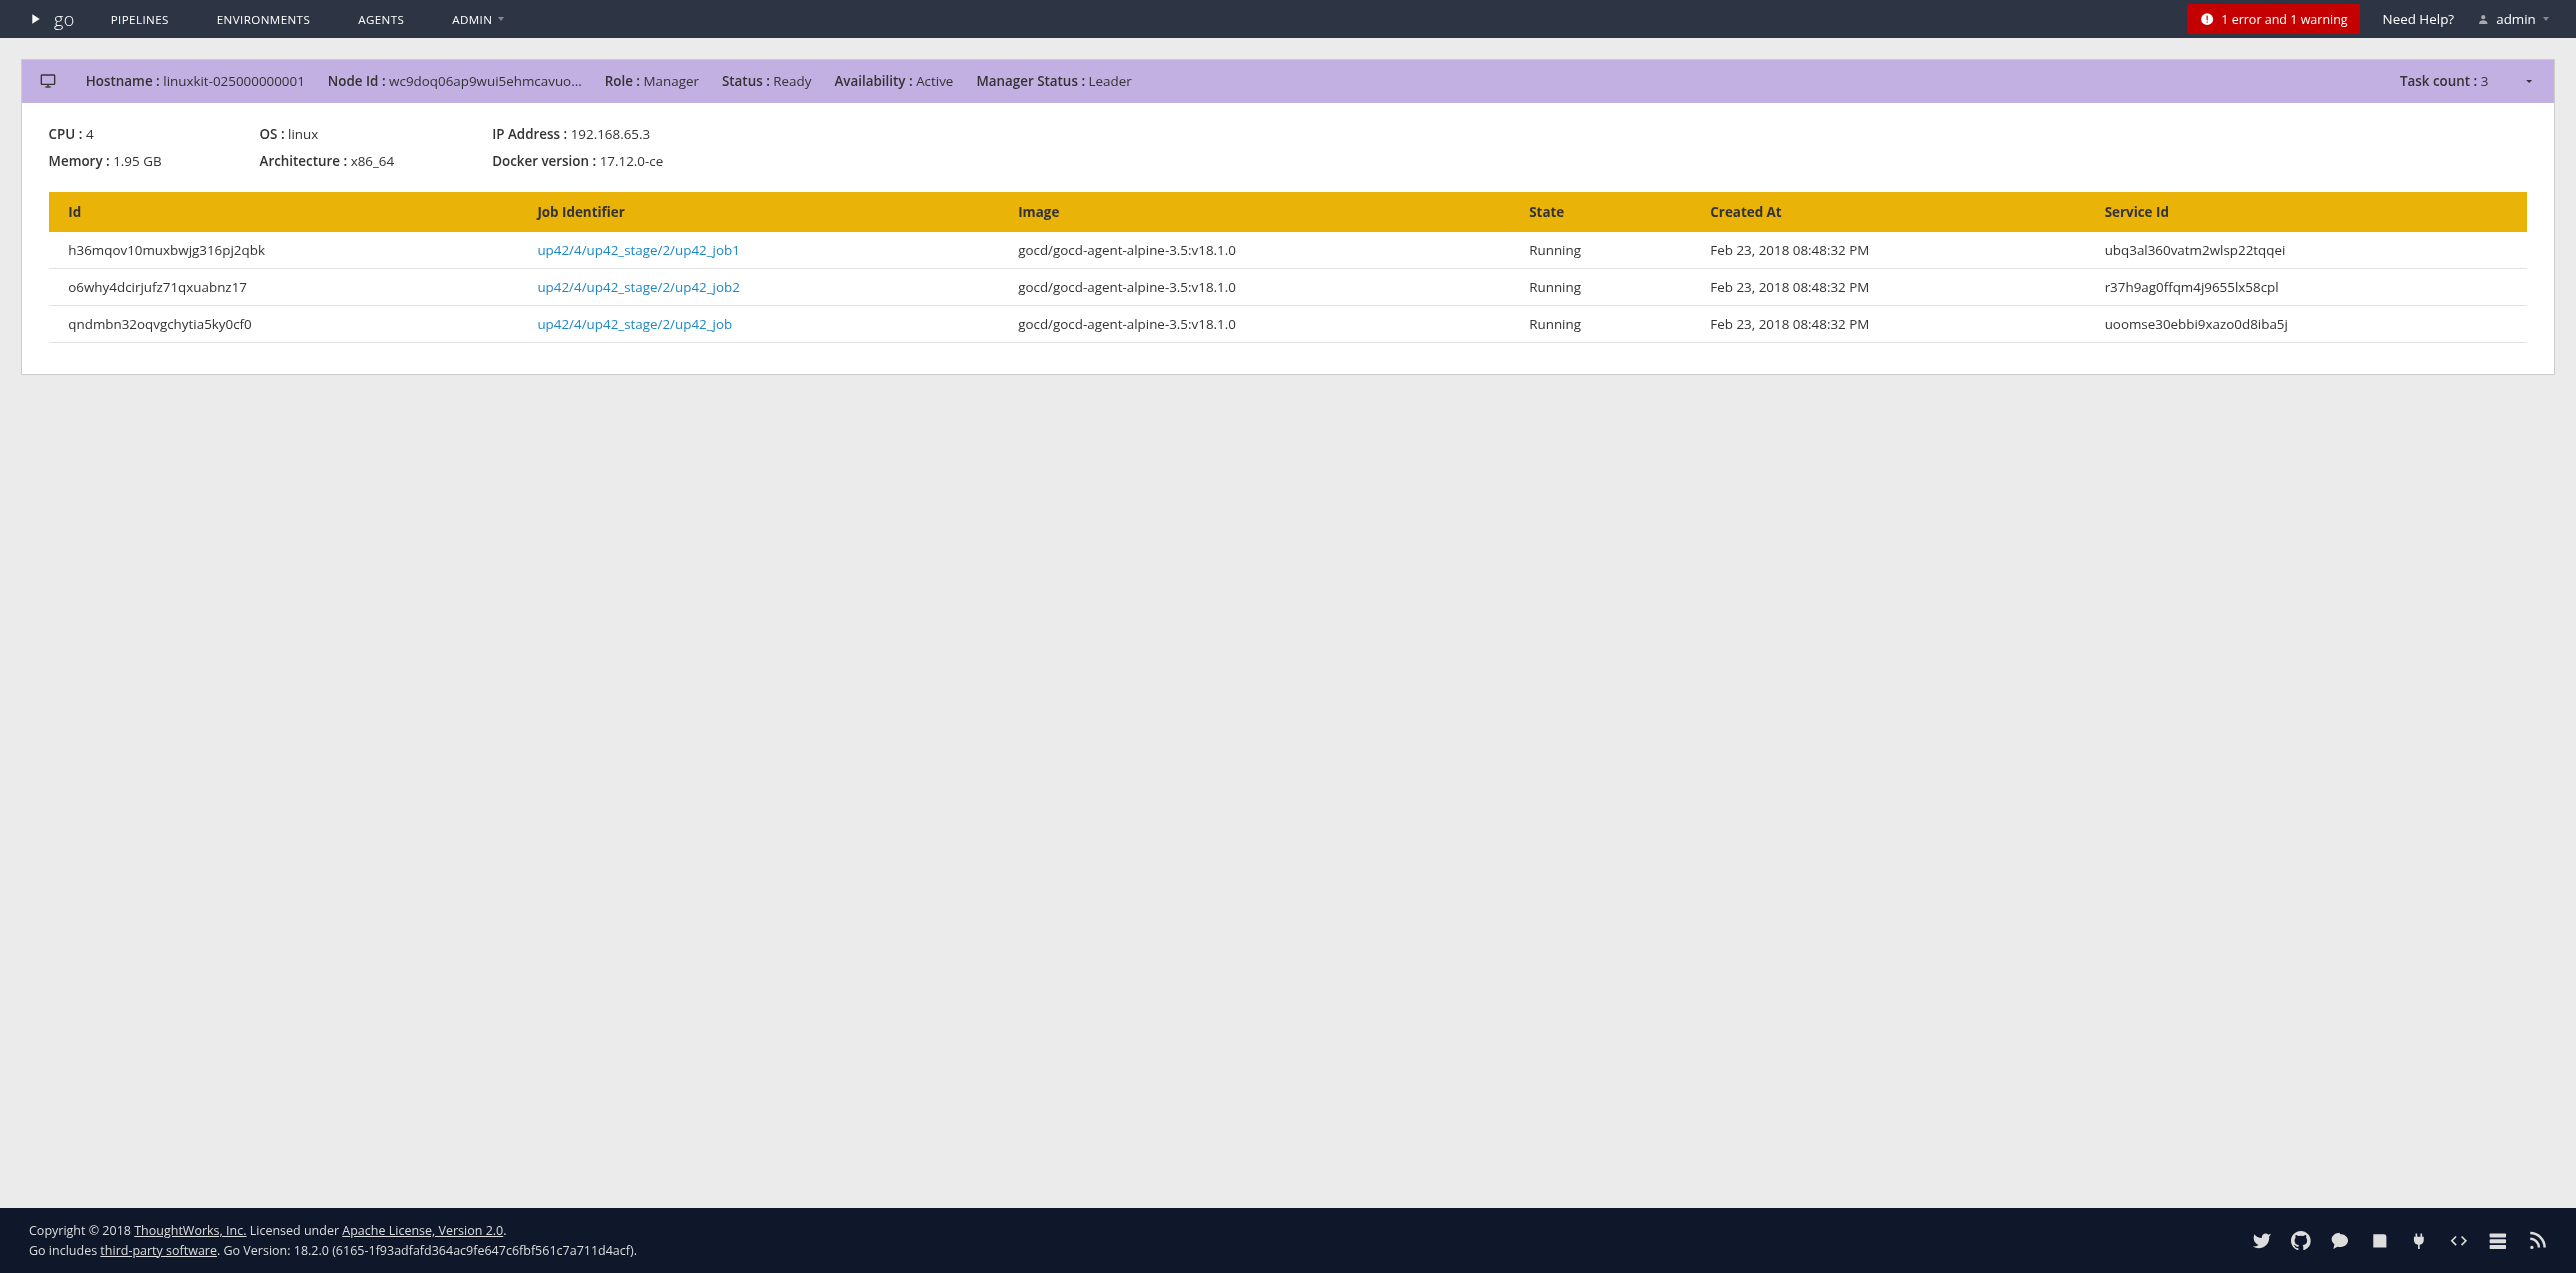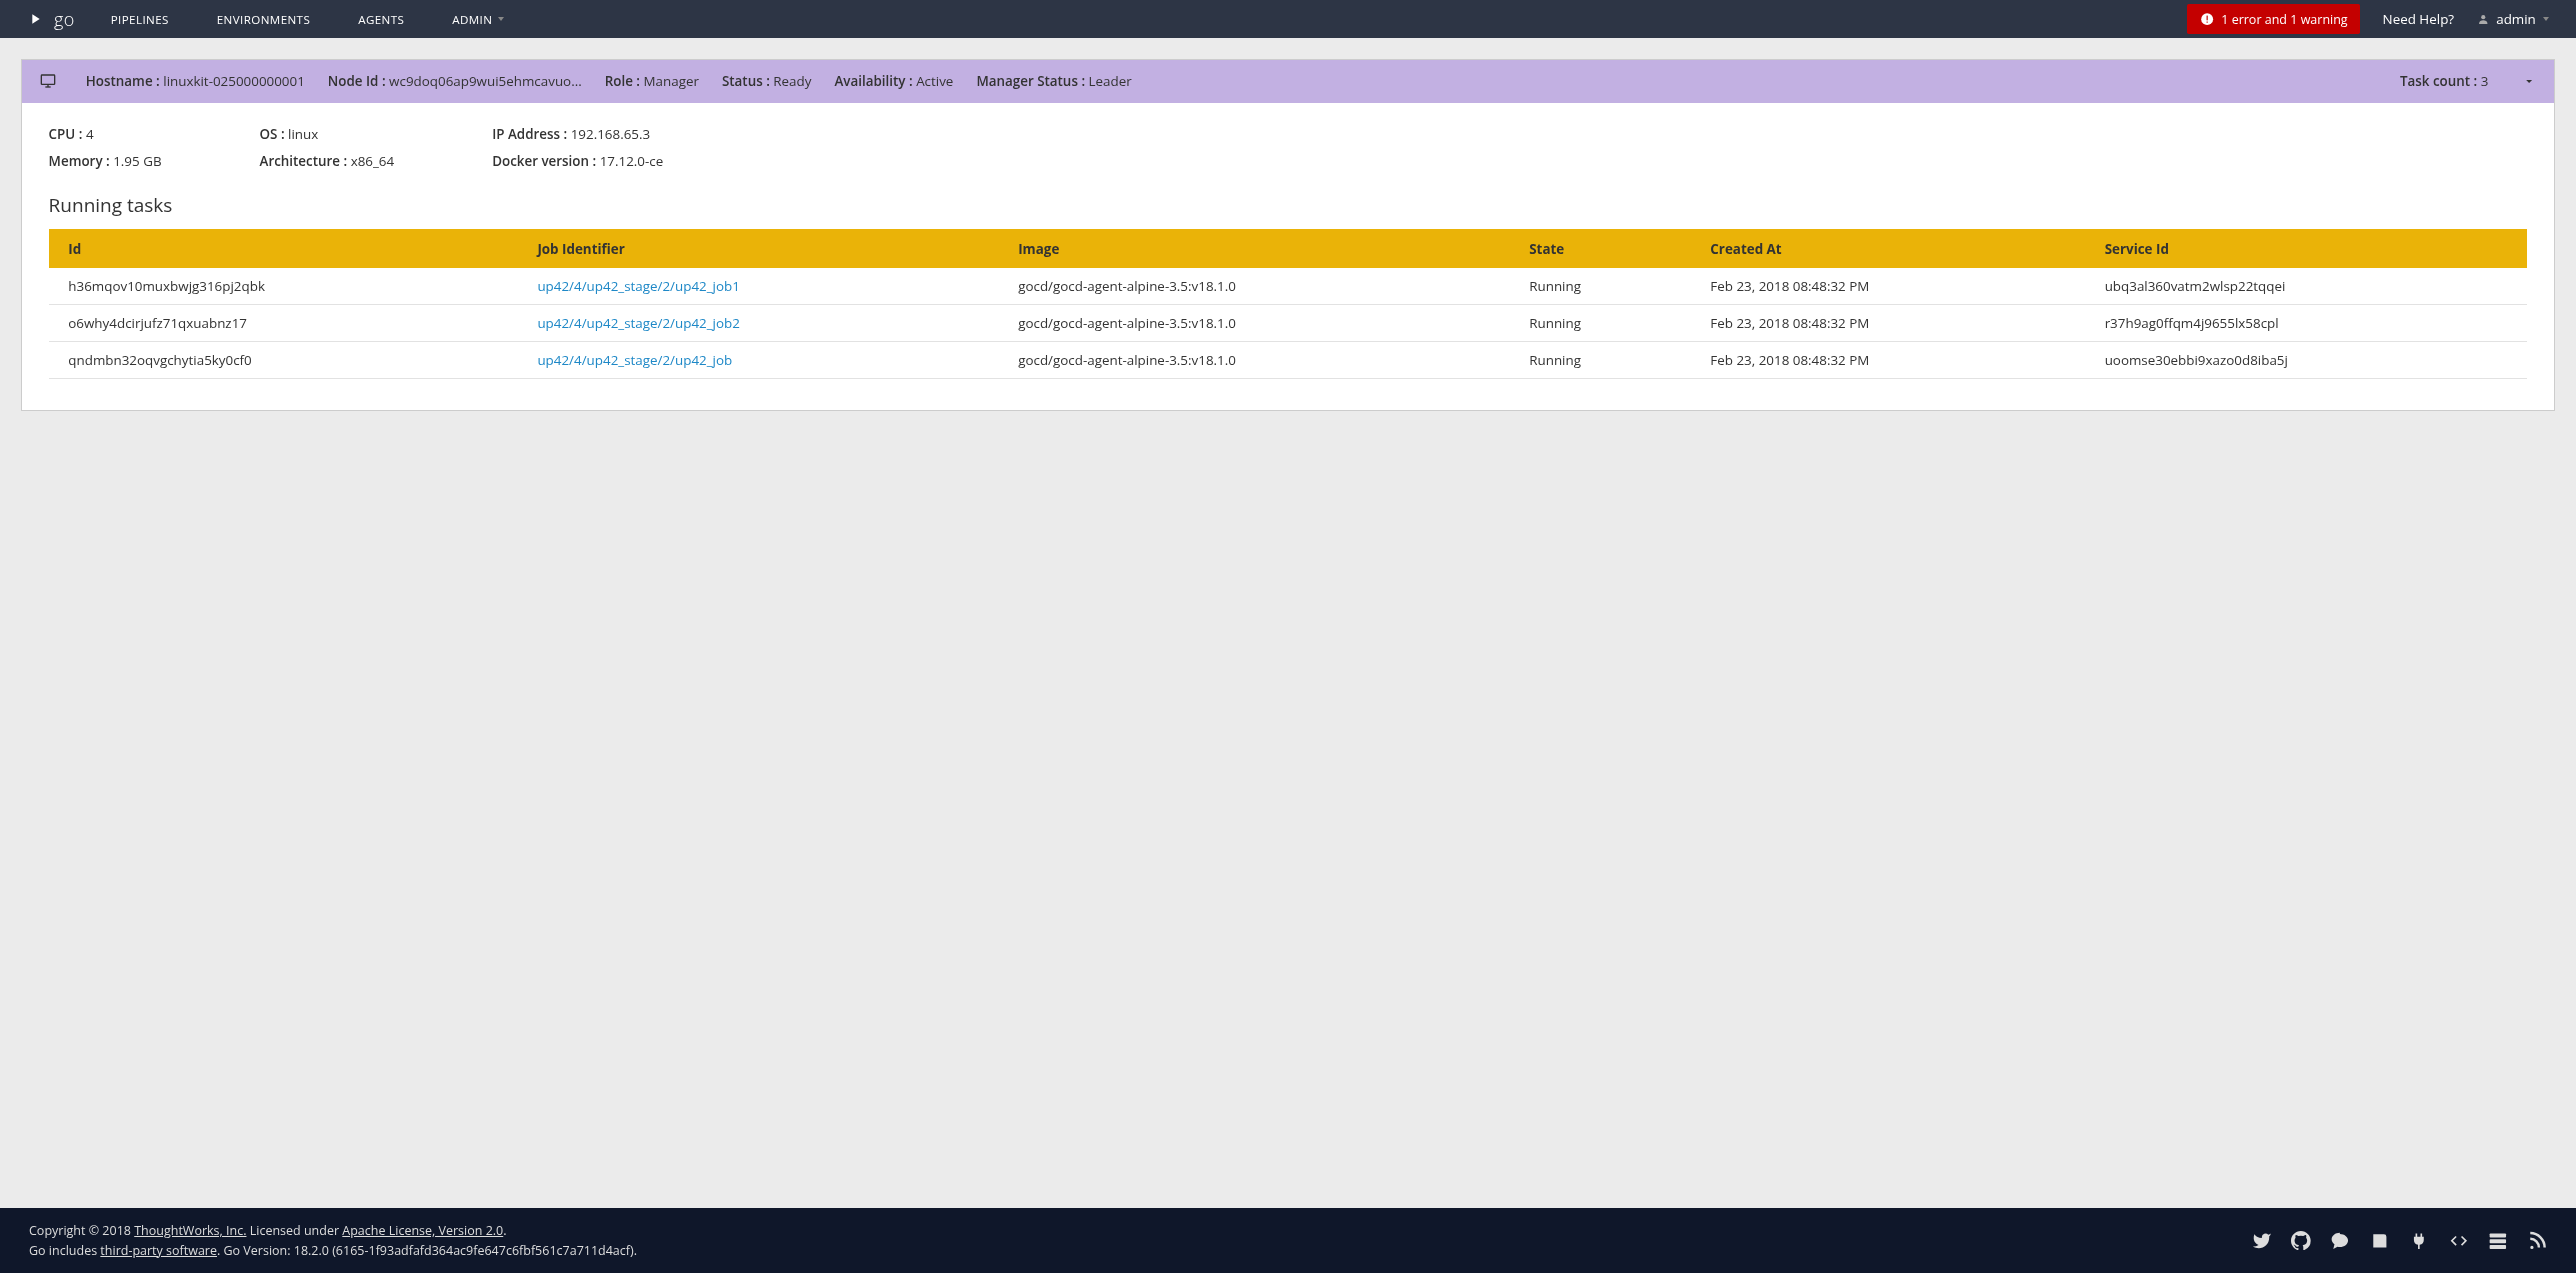--- a/index.html
+++ b/index.html
@@ -121,21 +121,20 @@
         <div class="details-col">
           <div class="detail-row"><span class="label">OS</span> <span>linux</span></div>
           <div class="detail-row"><span class="label">Architecture</span> <span>x86_64</span></div>
         </div>
         <div class="details-col">
           <div class="detail-row"><span class="label">IP Address</span> <span>192.168.65.3</span></div>
           <div class="detail-row"><span class="label">Docker version</span> <span>17.12.0-ce</span></div>
         </div>
       </div>
 
-      <div class="section-title">Running tasks</div>
 
       <table>
         <thead>
           <tr>
             <th>Id</th>
             <th>Job Identifier</th>
             <th>Image</th>
             <th>State</th>
             <th>Created At</th>
             <th>Service Id</th>

